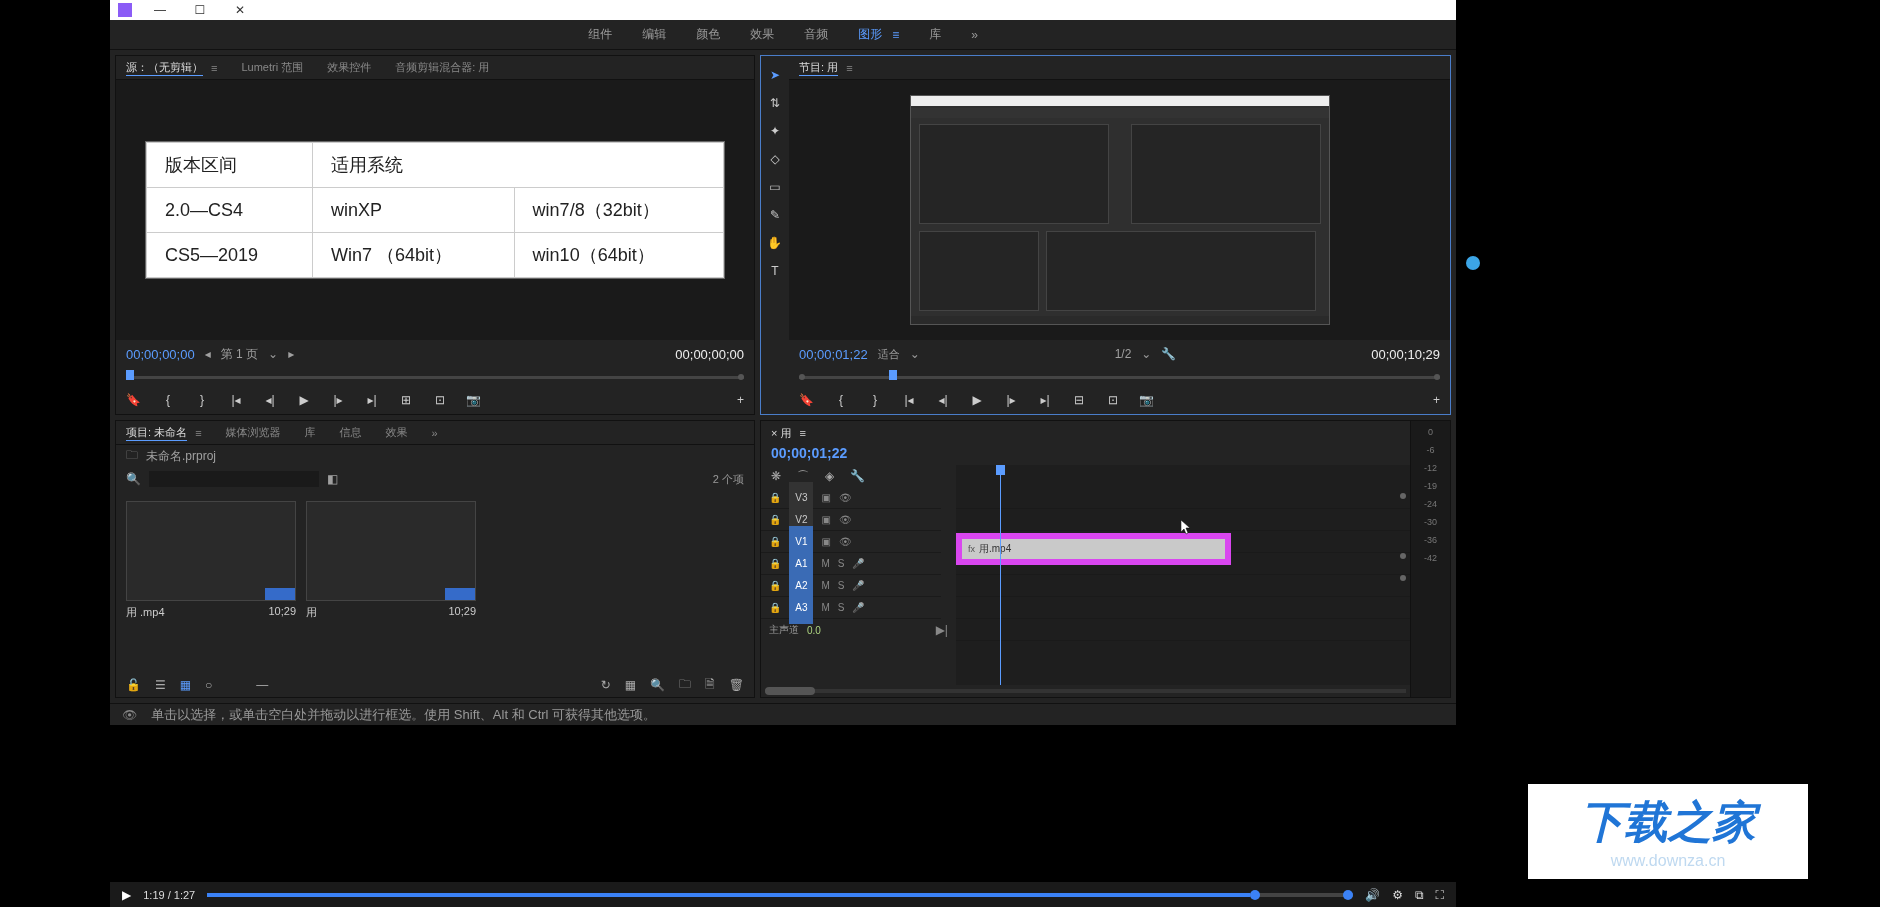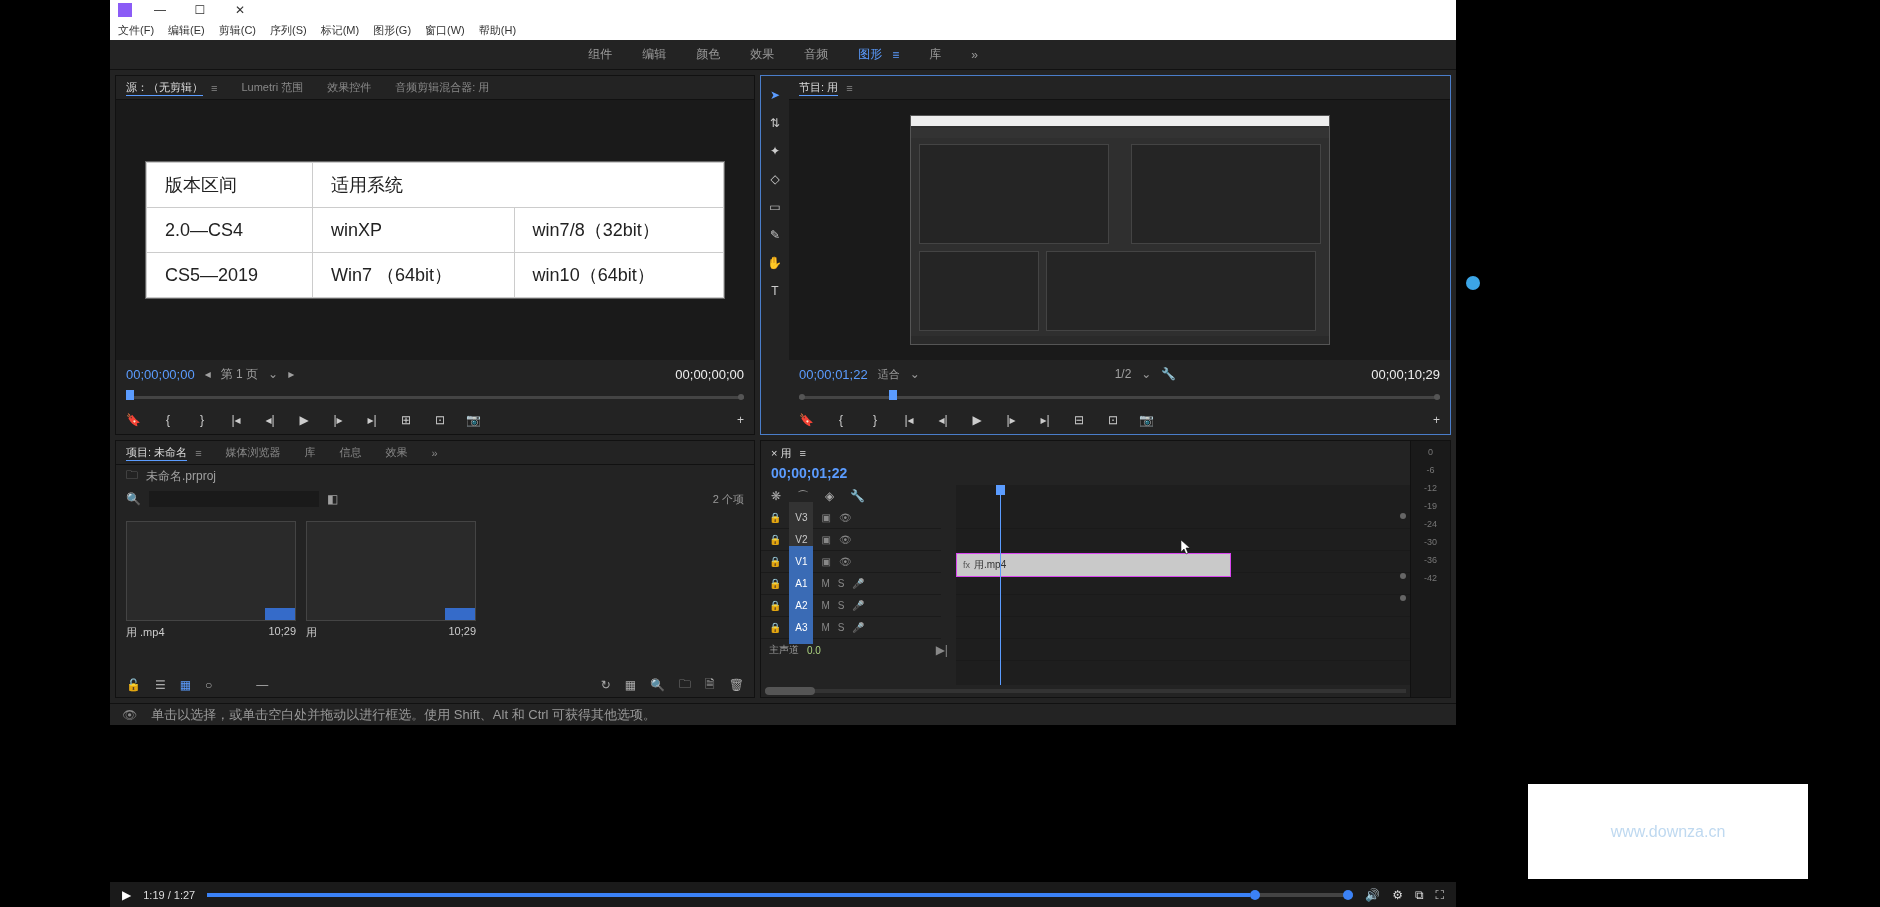--- a/index.html
+++ b/index.html
@@ -78,21 +78,21 @@
 .tl-ruler{height:22px;background:#232323;position:relative;border-bottom:1px solid #111}
 .tl-ruler .tick{position:absolute;top:2px;font-size:10px;color:#888}
 .tl-ruler .range{position:absolute;bottom:0;height:3px;background:#d4c640}
 .tl-playhead{position:absolute;top:0;bottom:0;width:1px;background:#5b9cff;z-index:5}
 .tl-playhead::before{content:"";position:absolute;top:0;left:-4px;width:9px;height:10px;background:#5b9cff}
 .track-head{width:180px;height:22px;display:flex;align-items:center;gap:8px;padding:0 8px;border-bottom:1px solid #1a1a1a}
 .track-head .lock,.track-head .tgl{color:#888;cursor:pointer;font-size:10px}
 .track-head .tlabel{width:24px;height:32px;background:#333;color:#ccc;font-size:10px;display:flex;align-items:center;justify-content:center}
 .track-head .tlabel.on{background:#3a6bb5;color:#fff}
 .track-lane{position:absolute;left:0;right:0;height:22px;border-bottom:1px solid #1a1a1a}
-.clip{position:absolute;height:24px;top:2px;background:#c9c9c9;border:1px solid #d946ef;display:flex;align-items:center;padding:0 6px}
+.clip{position:absolute;height:32px;top:2px;background:#c9c9c9;border:6px solid #d946ef;display:flex;align-items:center;padding:0 6px}
 .clip .cicon{color:#555;font-size:9px;margin-right:4px}
 .clip .cname{color:#333;font-size:10px}
 .master-row{height:22px;display:flex;align-items:center;padding:0 8px;gap:8px}
 .master-row .mlabel{color:#999;font-size:10px}
 .master-row .mval{color:#aed581;font-size:10px}
 .tl-scroll{height:12px;position:relative;margin:0 4px}
 .tl-scroll .strack{position:absolute;top:4px;left:0;right:0;height:4px;background:#333}
 .tl-scroll .sthumb{position:absolute;top:2px;height:8px;background:#555;border-radius:4px}
 .audio-meter{width:40px;background:#1a1a1a;border-left:1px solid #111;display:flex;flex-direction:column;align-items:center;gap:8px;padding:6px 0}
 .audio-meter .db{font-size:9px;color:#777}
@@ -118,30 +118,20 @@
 
 <div class="app">
 
   <div class="titlebar">
     <div class="logo"></div>
     <div class="wbtn">—</div>
     <div class="wbtn">☐</div>
     <div class="wbtn">✕</div>
   </div>
 
-  <div class="menubar">
-    <span>文件(F)</span>
-    <span>编辑(E)</span>
-    <span>剪辑(C)</span>
-    <span>序列(S)</span>
-    <span>标记(M)</span>
-    <span>图形(G)</span>
-    <span>窗口(W)</span>
-    <span>帮助(H)</span>
-  </div>
 
   <div class="workspacebar">
     <span>组件</span>
     <span>编辑</span>
     <span>颜色</span>
     <span>效果</span>
     <span>音频</span>
     <span class="active">图形</span>
     <span class="indicator">≡</span>
     <span>库</span>
@@ -435,20 +425,21 @@
     </div>
   </div>
 
   <div class="status-bar">
     <span class="eye">👁</span>
     <span class="hint">单击以选择，或单击空白处并拖动以进行框选。使用 Shift、Alt 和 Ctrl 可获得其他选项。</span>
   </div>
 </div>
 
 <div class="watermark">
+  <div class="big">下载之家</div>
   <div class="small">www.downza.cn</div>
 </div>
 
 <div class="video-bar">
   <span class="play">▶</span>
   <span class="vtime">1:19 / 1:27</span>
   <div class="vtrack">
     <div class="vprog" style="width:91%"></div>
     <div class="vhandle" style="left:91%"></div>
     <div class="vhandle2"></div>

